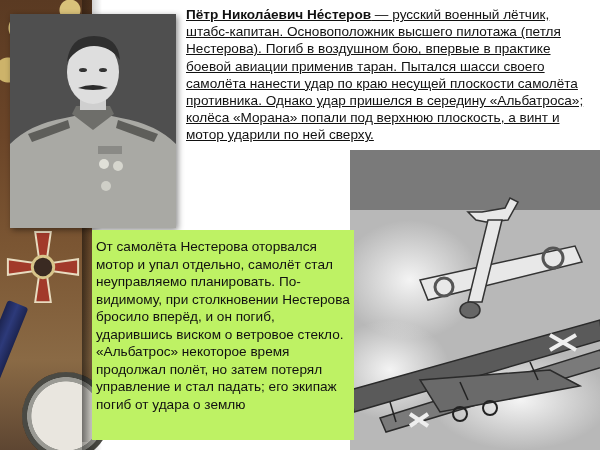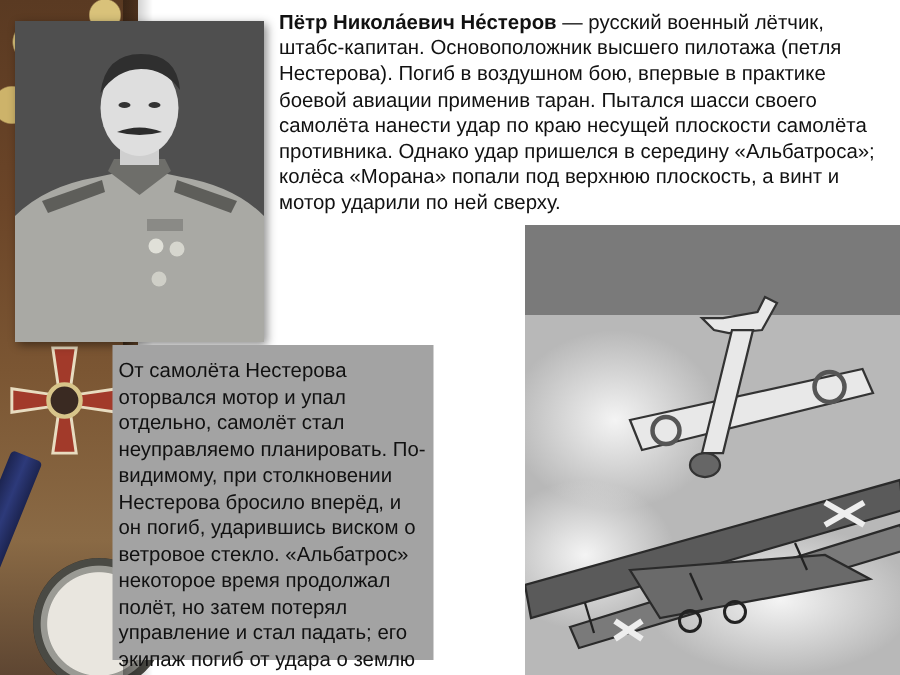--- a/index.html
+++ b/index.html
@@ -39,28 +39,28 @@
       position: absolute; left: 10px; top: 14px; width: 166px; height: 214px;
       background: linear-gradient(180deg, #5c5c5c 0%, #4a4a4a 40%, #6b6b6b 100%);
       box-shadow: 2px 2px 6px rgba(0,0,0,0.45);
       overflow: hidden;
     }
     .portrait svg { width: 100%; height: 100%; display: block; }
 
     
     .bio {
       position: absolute; left: 186px; top: 6px; width: 410px;
-      font-size: 13.6px; line-height: 17.2px; color: #111;
+      font-size: 13.6px; line-height: 17.2px; color: #111; text-decoration: underline;
     }
     .bio .name { font-weight: bold; }
 
     
     .card {
-      position: absolute; left: 75px; top: 230px; width: 214px; height: 210px;
-      background: #a3a3a3;
+      position: absolute; left: 92px; top: 230px; width: 262px; height: 210px;
+      background: #bef264;
       padding: 8px 4px 0 4px;
       font-size: 13.6px; line-height: 17.5px; color: #111;
     }
     .card-shadow {
       position: absolute; left: 82px; top: 228px; width: 8px; height: 214px;
       background: linear-gradient(90deg, rgba(0,0,0,0.25), rgba(0,0,0,0));
     }
 
     
     .battle {

